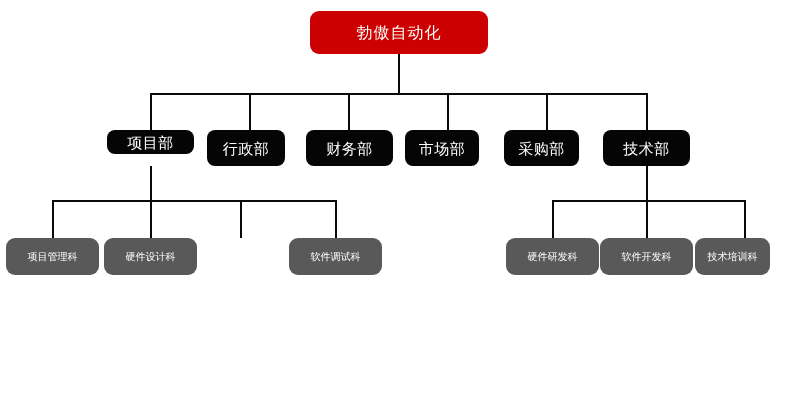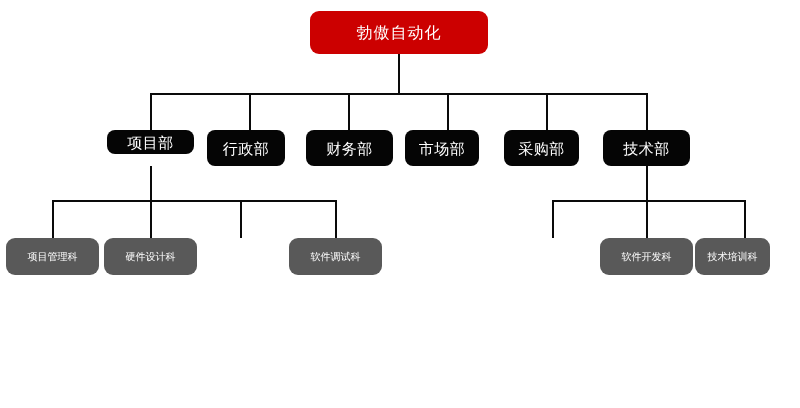--- a/index.html
+++ b/index.html
@@ -116,20 +116,23 @@
     <span>软件调试科</span>
   </div>
 
   <div class="conn conn-v" style="left:646px; top:166px; height:36px;"></div>
   <div class="conn conn-h" style="left:552px; top:200px; width:194px; height:2px;"></div>
 
   <div class="conn conn-v" style="left:552px; top:200px; height:38px;"></div>
   <div class="conn conn-v" style="left:646px; top:200px; height:38px;"></div>
   <div class="conn conn-v" style="left:744px; top:200px; height:38px;"></div>
 
+  <div class="node node-section" style="left:506px; top:238px; width:93px; height:37px;">
+    <span>硬件研发科</span>
+  </div>
   <div class="node node-section" style="left:600px; top:238px; width:93px; height:37px;">
     <span>软件开发科</span>
   </div>
   <div class="node node-section" style="left:695px; top:238px; width:75px; height:37px;">
     <span>技术培训科</span>
   </div>
 
 </div>
 
 </body></html>

